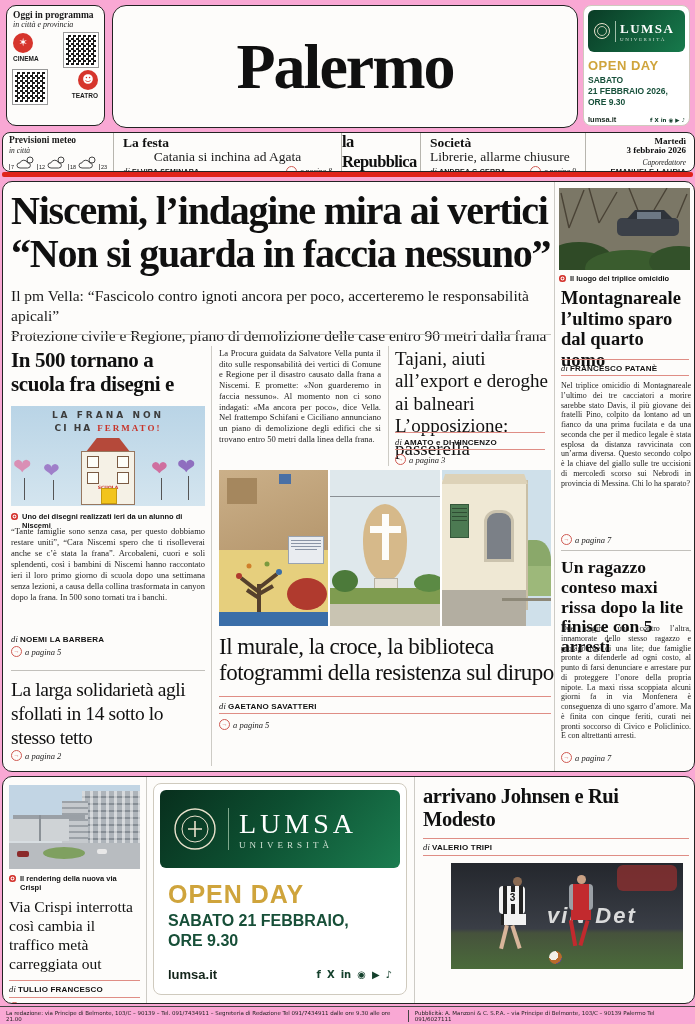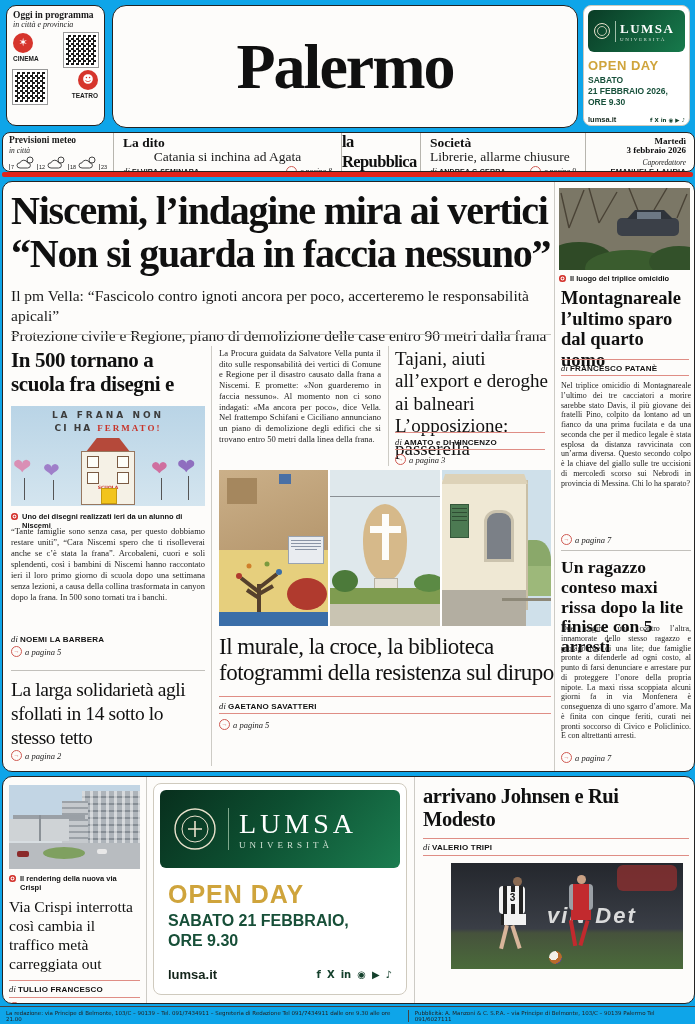--- a/index.html
+++ b/index.html
@@ -1,16 +1,16 @@
 <!DOCTYPE html>
 <html><head>
 <meta charset="utf-8">
 <style>
   html,body{margin:0;padding:0;}
-  .page{position:relative;width:695px;height:1024px;background:#0ea5e9;overflow:hidden;
+  .page{position:relative;width:695px;height:1024px;background:#f9a8d4;overflow:hidden;
         font-family:"Liberation Serif",serif;color:#1a1a1a;}
   .abs{position:absolute;}
   .box{border:1.5px solid #232323;border-radius:10px;background:#fdfcfa;}
   .ltbox{border:1px solid #cfcabe;border-radius:8px;background:#fff;}
   .hl{font-family:"Liberation Serif",serif;font-weight:bold;color:#101010;}
   .bd{font-family:"Liberation Serif",serif;font-size:8.5px;line-height:1.27;text-align:justify;color:#1c1c1c;}
   .cap{display:flex;gap:4px;align-items:flex-start;font-family:"Liberation Sans",sans-serif;
        font-weight:bold;font-size:7.5px;line-height:1.2;color:#111;}
   .dot{width:7px;height:7px;border-radius:50%;background:#d22c26;flex:none;margin-top:1px;
        box-shadow:inset 0 0 0 1.5px #d22c26, inset 0 0 0 2.5px #fff;}
@@ -105,21 +105,21 @@
           </svg>
         <span class="sans" style="font-size:5.5px;border-left:1px solid #777;padding-left:1px;">18</span>
         <svg width="20" height="14">
             <circle cx="14" cy="4" r="3" fill="none" stroke="#444"></circle>
             <path d="M4 12 q-3 0 -3 -2.6 q0 -2.6 3 -2.6 q1 -2.6 3.8 -2.6 q2.8 0 3.8 2.6 q2.8 0 2.8 2.6 q0 2.6 -2.8 2.6 z" fill="#fdfcfa" stroke="#444"></path>
           </svg>
         <span class="sans" style="font-size:5.5px;border-left:1px solid #777;padding-left:1px;">23</span>
       </div>
     </div>
     <div style="width:228px;box-sizing:border-box;padding:2px 9px;border-right:1px solid #b7b5ae;">
-      <div class="hl" style="font-size:13.5px;line-height:1.12;">La dito</div>
+      <div class="hl" style="font-size:13.5px;line-height:1.12;">La festa</div>
       <div style="font-size:13.5px;line-height:1.08;text-align:center;">Catania si inchina ad Agata</div>
       <div style="display:flex;justify-content:space-between;align-items:center;margin-top:1px;">
         <span class="by" style="font-size:7px;"><span class="di">di</span><span>ELVIRA SEMINARA</span></span>
         <span class="pl" style="font-size:7.5px;">
             <span class="circ">→</span>
             <span>a pagina 8</span>
           </span>
       </div>
     </div>
     <div style="width:78px;display:flex;align-items:center;justify-content:center;border-right:1px solid #b7b5ae;">

